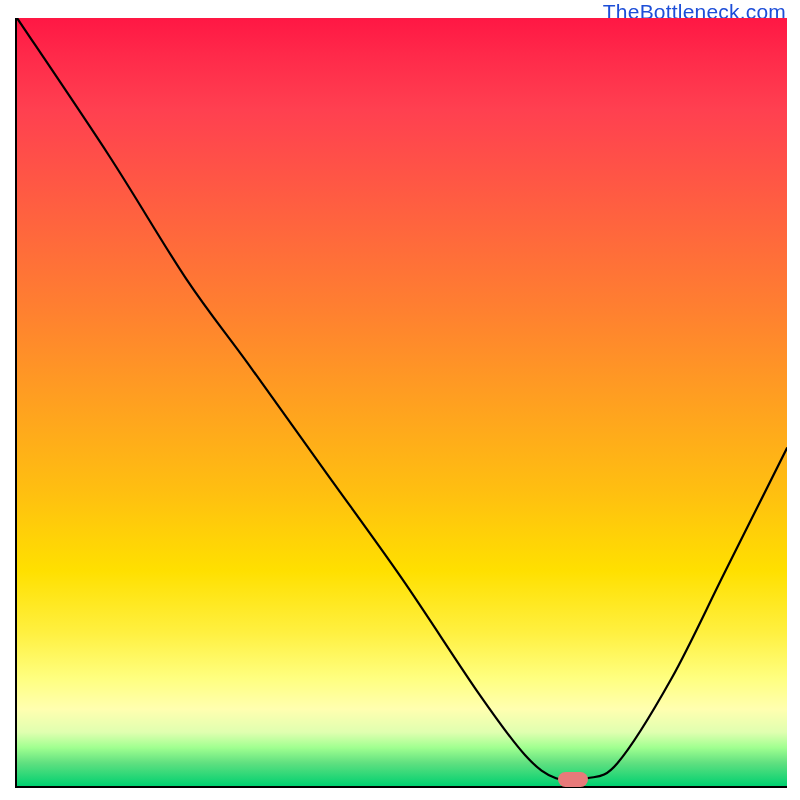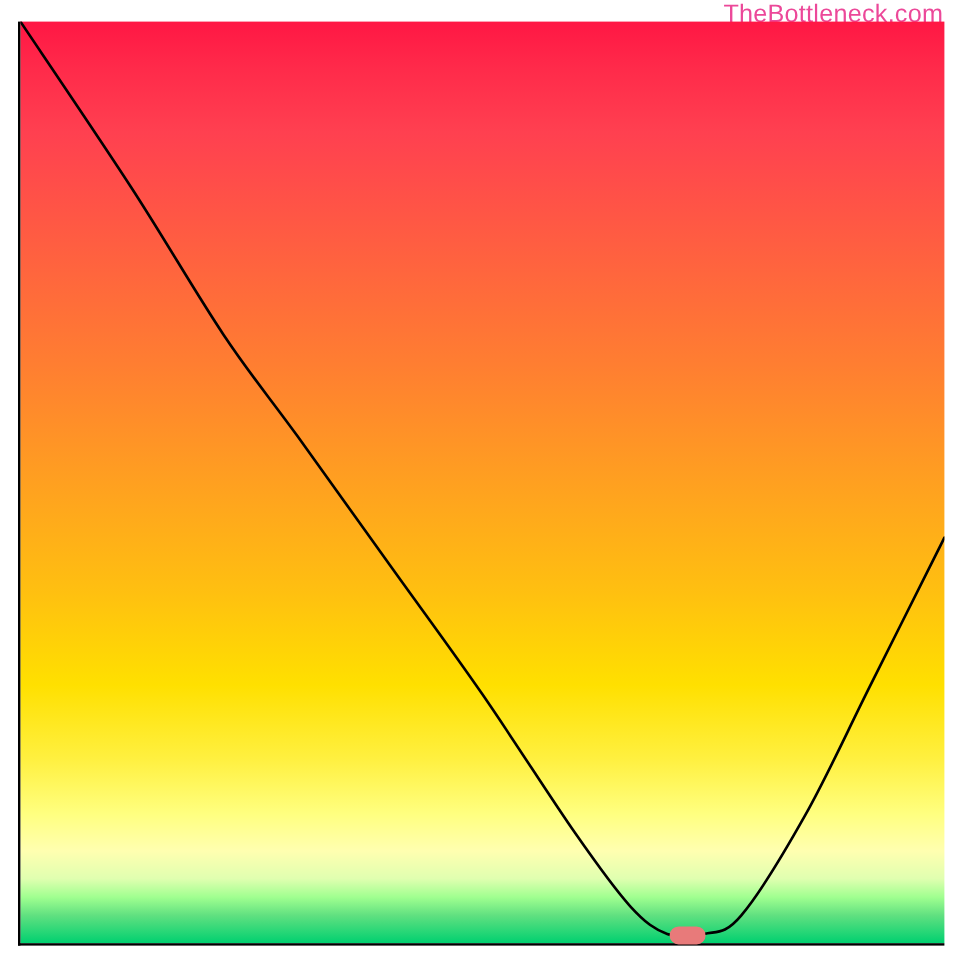--- a/index.html
+++ b/index.html
@@ -43,21 +43,21 @@
     width: 100%;
     height: 100%;
   }
   .watermark {
     position: absolute;
     top: 0px;
     right: 14px;
     font-family: Arial, sans-serif;
     font-size: 21px;
     font-weight: 500;
-    color: #ec4899;
+    color: #1d4ed8;
     letter-spacing: 0.2px;
   }
   .marker {
     position: absolute;
     width: 30px;
     height: 15px;
     background: #e87a7a;
     border-radius: 8px;
   }
 </style>

